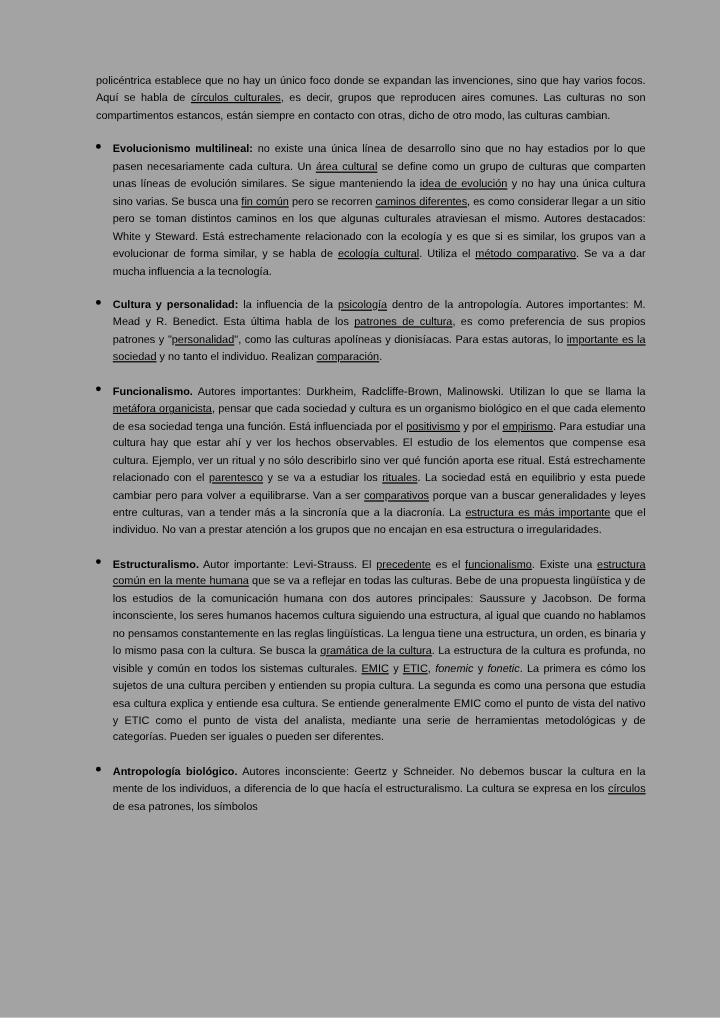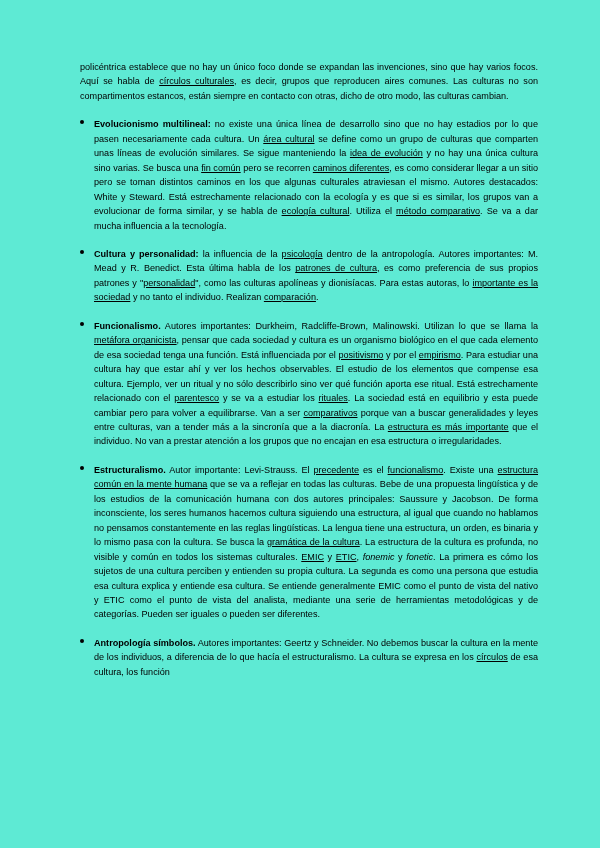--- a/index.html
+++ b/index.html
@@ -12,21 +12,21 @@
     height: 848px;
     font-family: "Liberation Sans", sans-serif;
     color: #000000;
     overflow: hidden;
   }
   .page {
     width: 600px;
     height: 848px;
     box-sizing: border-box;
     padding: 60px 62px 40px 80px;
-    background: #5eead4;
+    background: #a3a3a3;
     position: relative;
   }
   .para {
     font-size: 9.1px;
     line-height: 14.45px;
     text-align: justify;
     margin: 0 0 0 0;
     position: relative;
   }
   .para + .para {
@@ -78,16 +78,16 @@
       <div class="para bulleted">
         <span class="bullet"></span>
         <span class="ptext"><b>Funcionalismo.</b><span> Autores importantes: Durkheim, Radcliffe-Brown, Malinowski. Utilizan lo que se llama la </span><u>metáfora organicista</u><span>, pensar que cada sociedad y cultura es un organismo biológico en el que cada elemento de esa sociedad tenga una función. Está influenciada por el </span><u>positivismo</u><span> y por el </span><u>empirismo</u><span>. Para estudiar una cultura hay que estar ahí y ver los hechos observables. El estudio de los elementos que compense esa cultura. Ejemplo, ver un ritual y no sólo describirlo sino ver qué función aporta ese ritual. Está estrechamente relacionado con el </span><u>parentesco</u><span> y se va a estudiar los </span><u>rituales</u><span>. La sociedad está en equilibrio y esta puede cambiar pero para volver a equilibrarse. Van a ser </span><u>comparativos</u><span> porque van a buscar generalidades y leyes entre culturas, van a tender más a la sincronía que a la diacronía. La </span><u>estructura es más importante</u><span> que el individuo. No van a prestar atención a los grupos que no encajan en esa estructura o irregularidades.</span></span>
       </div>
       <div class="para bulleted">
         <span class="bullet"></span>
         <span class="ptext"><b>Estructuralismo.</b><span> Autor importante: Levi-Strauss. El </span><u>precedente</u><span> es el </span><u>funcionalismo</u><span>. Existe una </span><u>estructura común en la mente humana</u><span> que se va a reflejar en todas las culturas. Bebe de una propuesta lingüística y de los estudios de la comunicación humana con dos autores principales: Saussure y Jacobson. De forma inconsciente, los seres humanos hacemos cultura siguiendo una estructura, al igual que cuando no hablamos no pensamos constantemente en las reglas lingüísticas. La lengua tiene una estructura, un orden, es binaria y lo mismo pasa con la cultura. Se busca la </span><u>gramática de la cultura</u><span>. La estructura de la cultura es profunda, no visible y común en todos los sistemas culturales. </span><u>EMIC</u><span> y </span><u>ETIC</u><span>, </span><i>fonemic</i><span> y </span><i>fonetic</i><span>. La primera es cómo los sujetos de una cultura perciben y entienden su propia cultura. La segunda es como una persona que estudia esa cultura explica y entiende esa cultura. Se entiende generalmente EMIC como el punto de vista del nativo y ETIC como el punto de vista del analista, mediante una serie de herramientas metodológicas y de categorías. Pueden ser iguales o pueden ser diferentes.</span></span>
       </div>
       <div class="para bulleted">
         <span class="bullet"></span>
-        <span class="ptext"><b>Antropología símbolos.</b><span> Autores importantes: Geertz y Schneider. No debemos buscar la cultura en la mente de los individuos, a diferencia de lo que hacía el estructuralismo. La cultura se expresa en los </span><u>círculos</u><span> de esa cultura, los función</span></span>
+        <span class="ptext"><b>Antropología biológico.</b><span> Autores inconsciente: Geertz y Schneider. No debemos buscar la cultura en la mente de los individuos, a diferencia de lo que hacía el estructuralismo. La cultura se expresa en los </span><u>círculos</u><span> de esa patrones, los símbolos</span></span>
       </div>
     </div>
 </div>
 
 </body></html>

